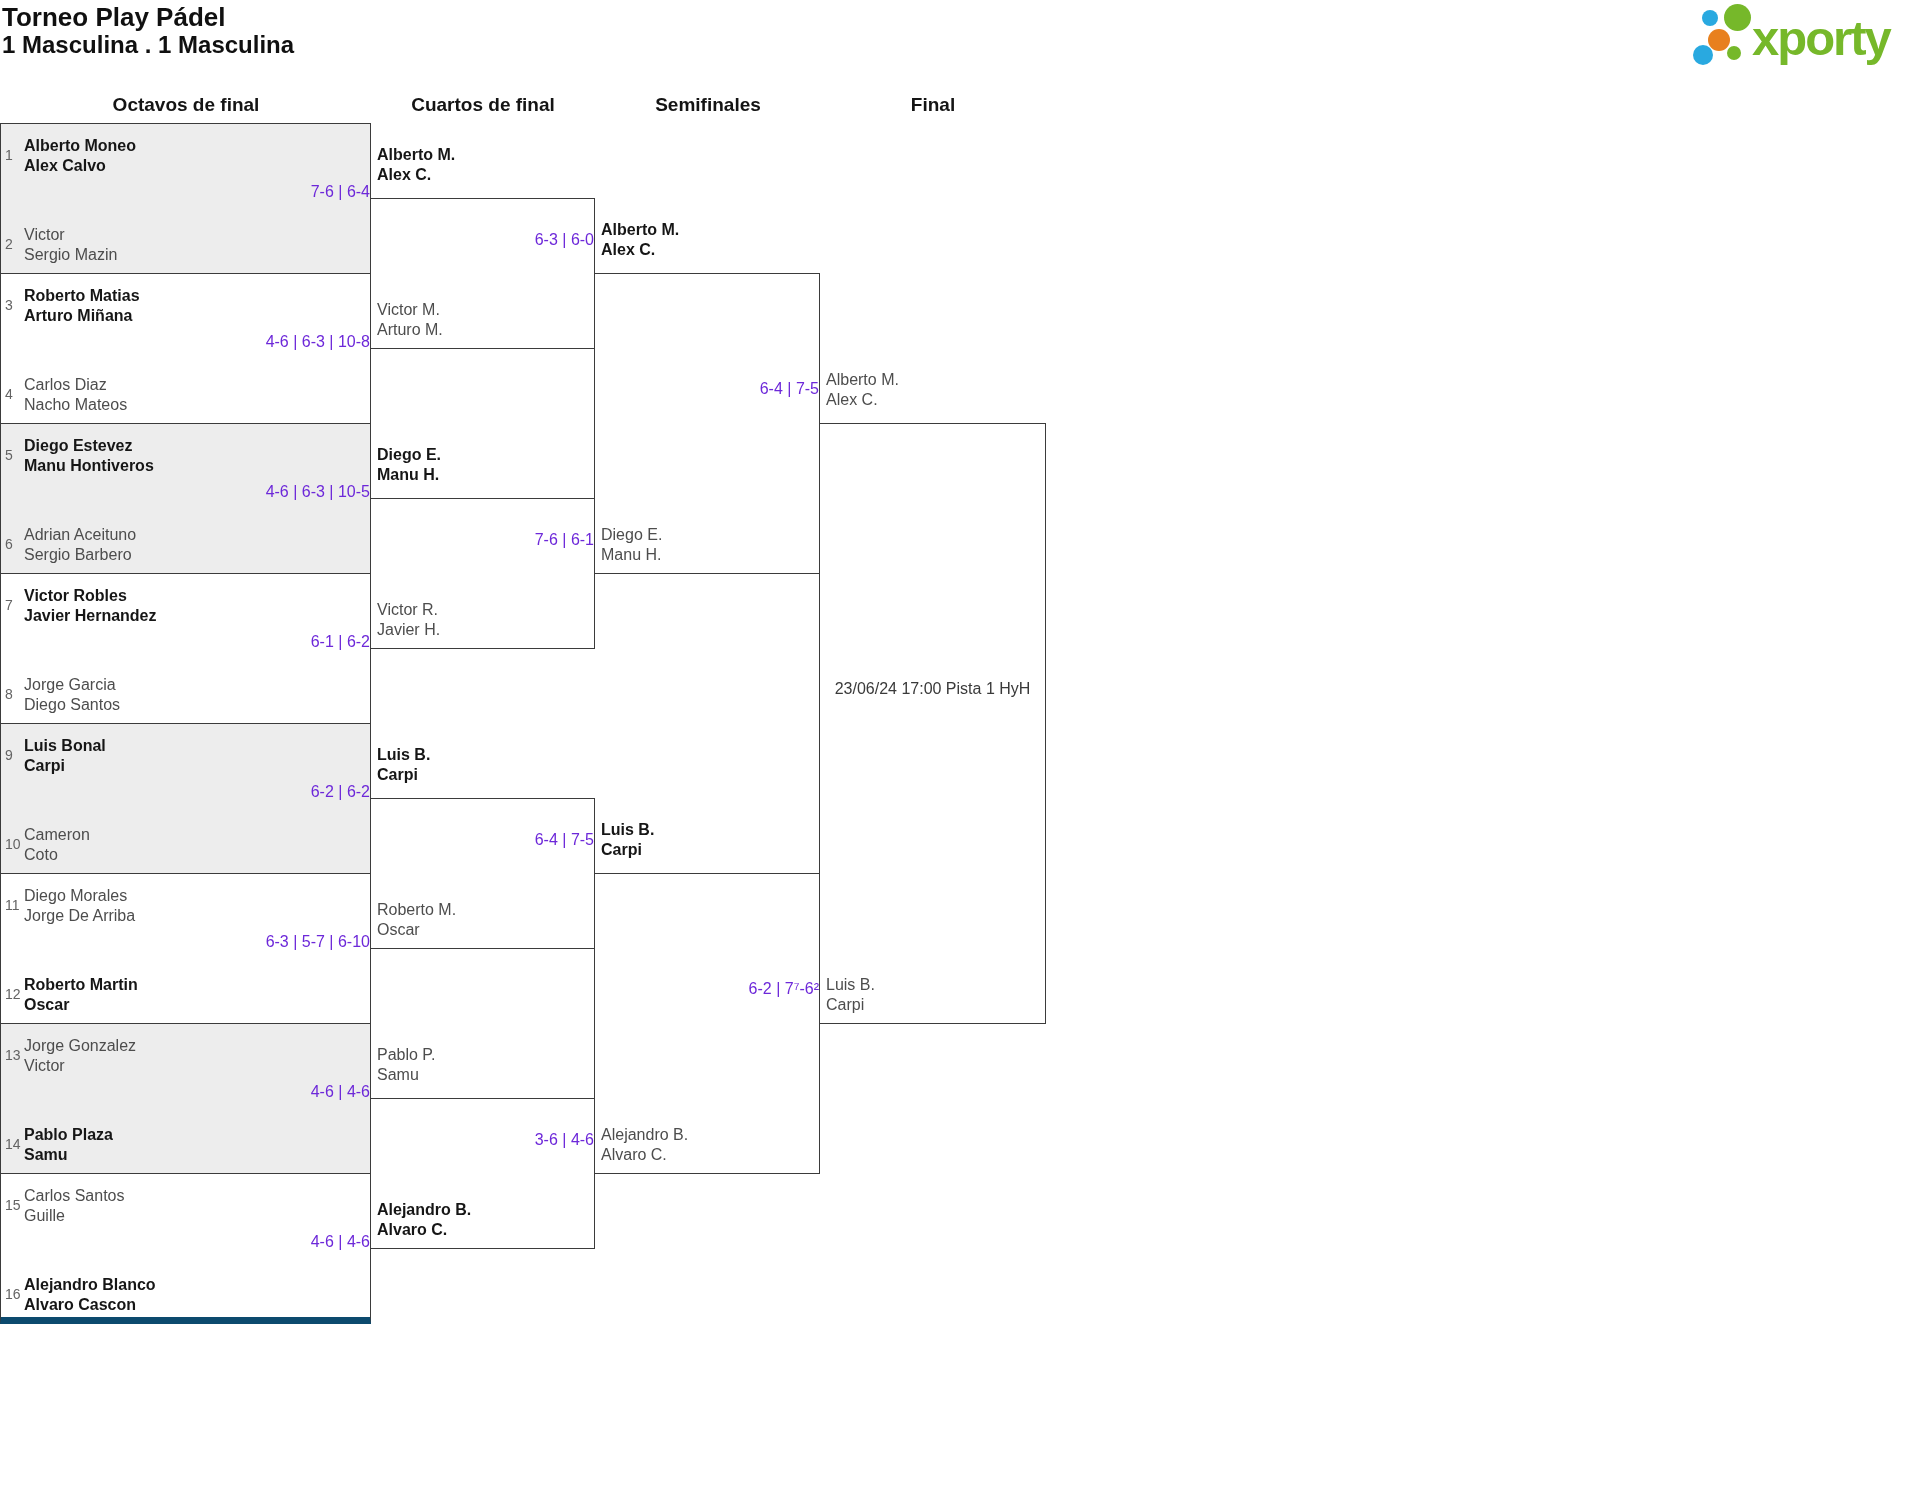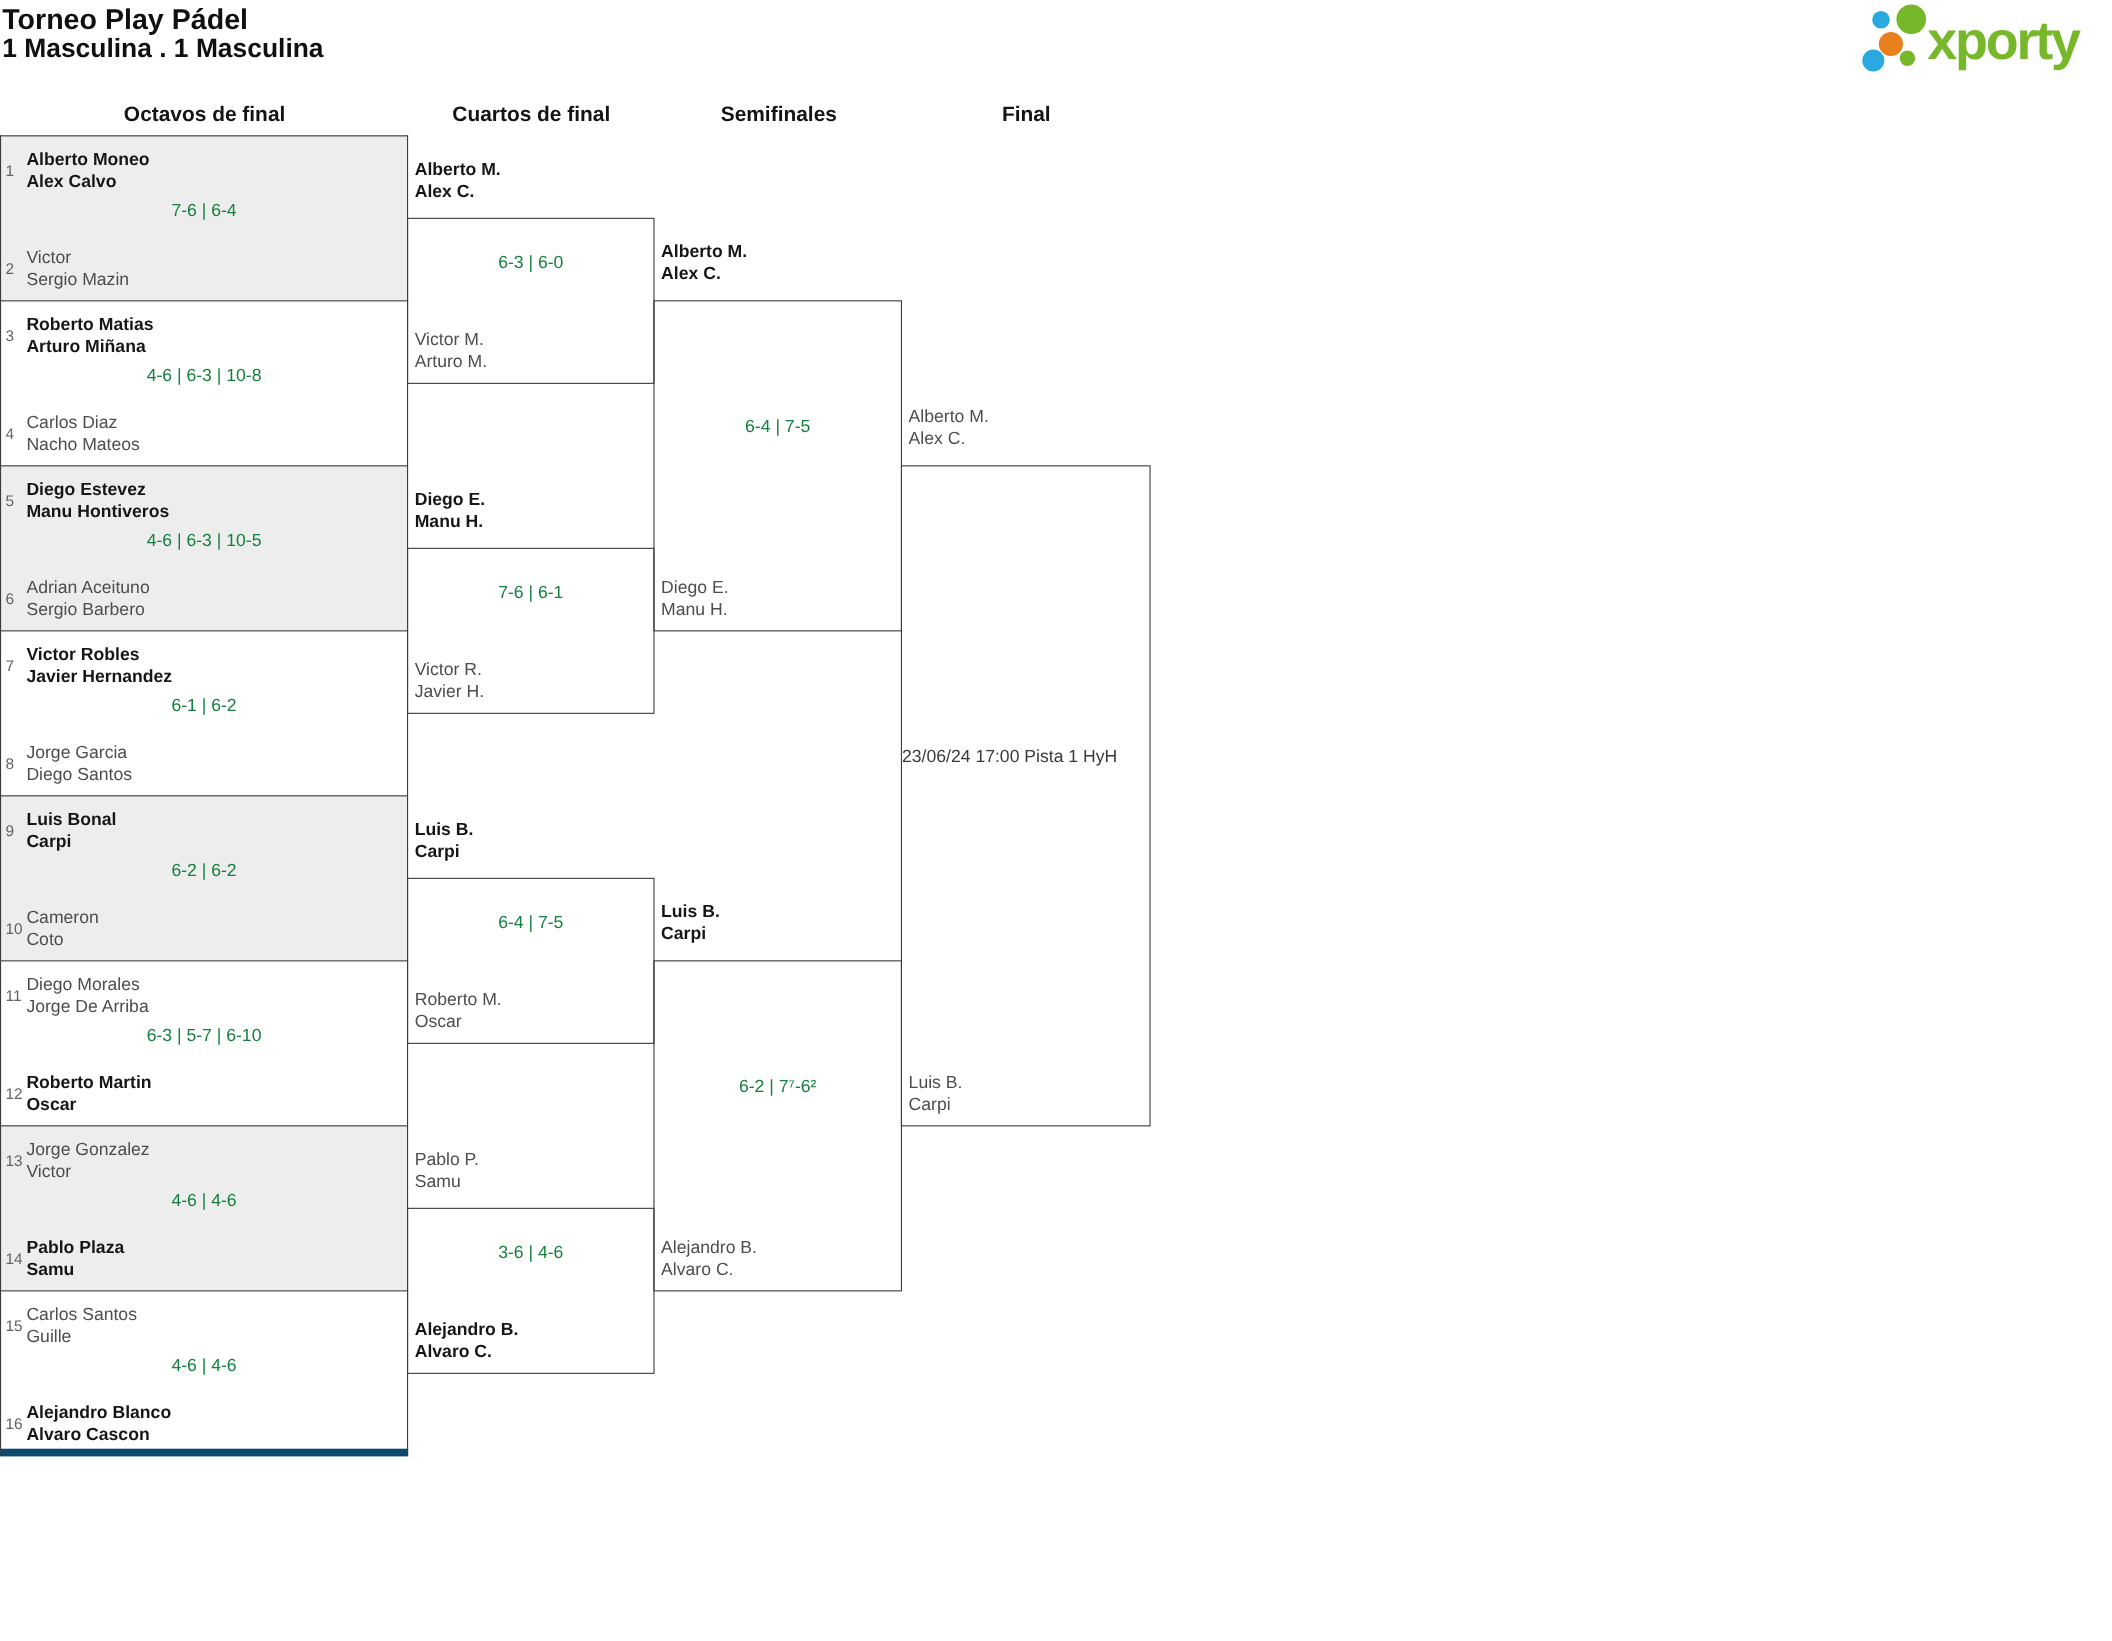--- a/index.html
+++ b/index.html
@@ -19,21 +19,21 @@
   .dot-g2 { left:1727px; top:46px; width:14px; height:14px; background:#76b82a; }
   .wordmark { position:absolute; left:1752px; top:14px; font-size:49px; font-weight:700;
               color:#76b82a; letter-spacing:-2px; line-height:1; white-space:nowrap; }
 
   .rh { position:absolute; top:94px; transform:translateX(-50%); font-size:19px; font-weight:600;
         color:#141414; white-space:nowrap; }
 
   .pair { pointer-events:none; }
   .pair .ln { font-size:16px; line-height:20px; color:#4d4d4d; white-space:nowrap; }
   .ln.w { font-weight:700; color:#161616; }
-  .score { position:absolute; left:0; width:100%; text-align:center; font-size:16px; color:#15803d; white-space:nowrap; }
+  .score { position:absolute; left:0; width:100%; text-align:right; font-size:16px; color:#6d28d9; white-space:nowrap; }
 
   
   .m1 { position:absolute; left:0; width:371px; height:150px; box-sizing:border-box;
         border:1px solid #3b3b3b; border-bottom:none; background:#fff; }
   .m1.gray { background:#ededed; }
   .m1.last { border-bottom:7px solid #0c4a6e; height:151px; }
   .m1 .p1 { position:absolute; left:23px; top:12px; }
   .m1 .p2 { position:absolute; left:23px; top:101px; }
   .m1 .seed { position:absolute; left:4px; width:18px; font-size:14px; color:#636363; }
   .m1 .s1 { top:23px; } .m1 .s2 { top:112px; }
@@ -51,21 +51,21 @@
         border:1px solid #3b3b3b; }
   .m3 .p1 { position:absolute; left:6px; top:-54px; }
   .m3 .p2 { position:absolute; left:6px; bottom:8px; }
   .m3 .score { top:106px; }
 
   
   .mf { position:absolute; left:819px; top:423px; width:227px; height:601px; box-sizing:border-box;
         border:1px solid #3b3b3b; }
   .mf .p1 { position:absolute; left:6px; top:-54px; }
   .mf .p2 { position:absolute; left:6px; bottom:8px; }
-  .mf .schedule { position:absolute; left:0; width:100%; text-align:left; top:256px;
+  .mf .schedule { position:absolute; left:0; width:100%; text-align:center; top:256px;
                   font-size:16px; color:#3a3a3a; white-space:nowrap; }
 </style>
 </head>
 <body>
 
 <div class="canvas">
 
   <div class="title">Torneo Play Pádel</div>
   <div class="subtitle">1 Masculina . 1 Masculina</div>
 

